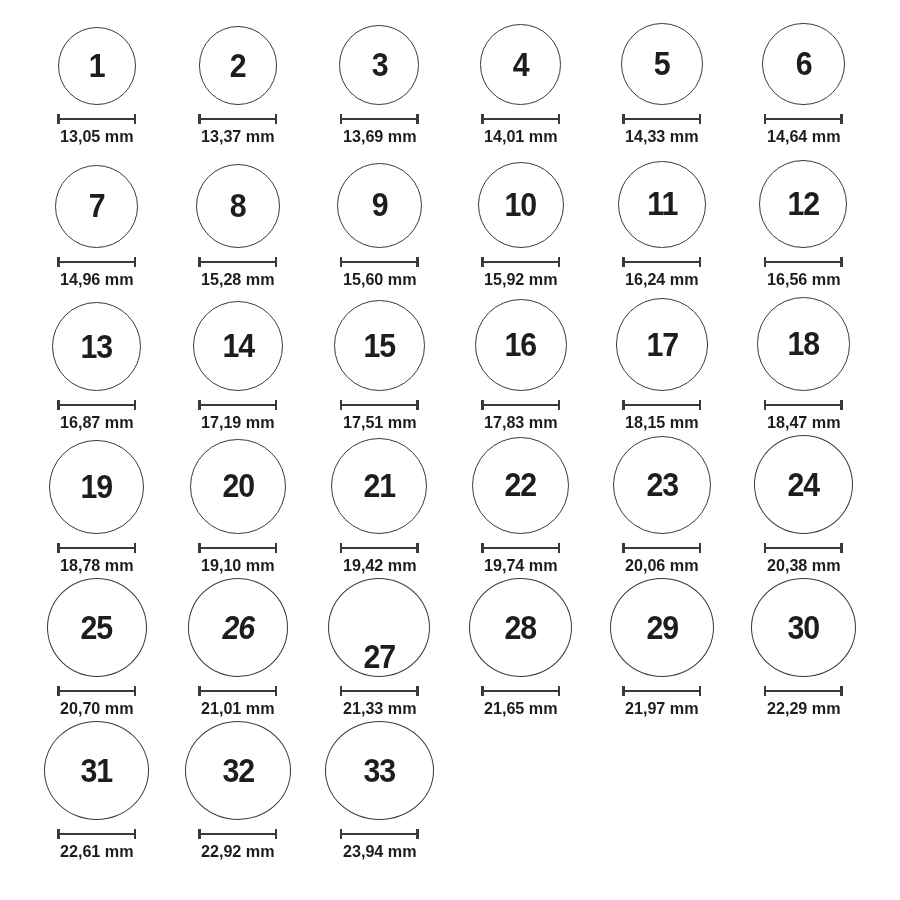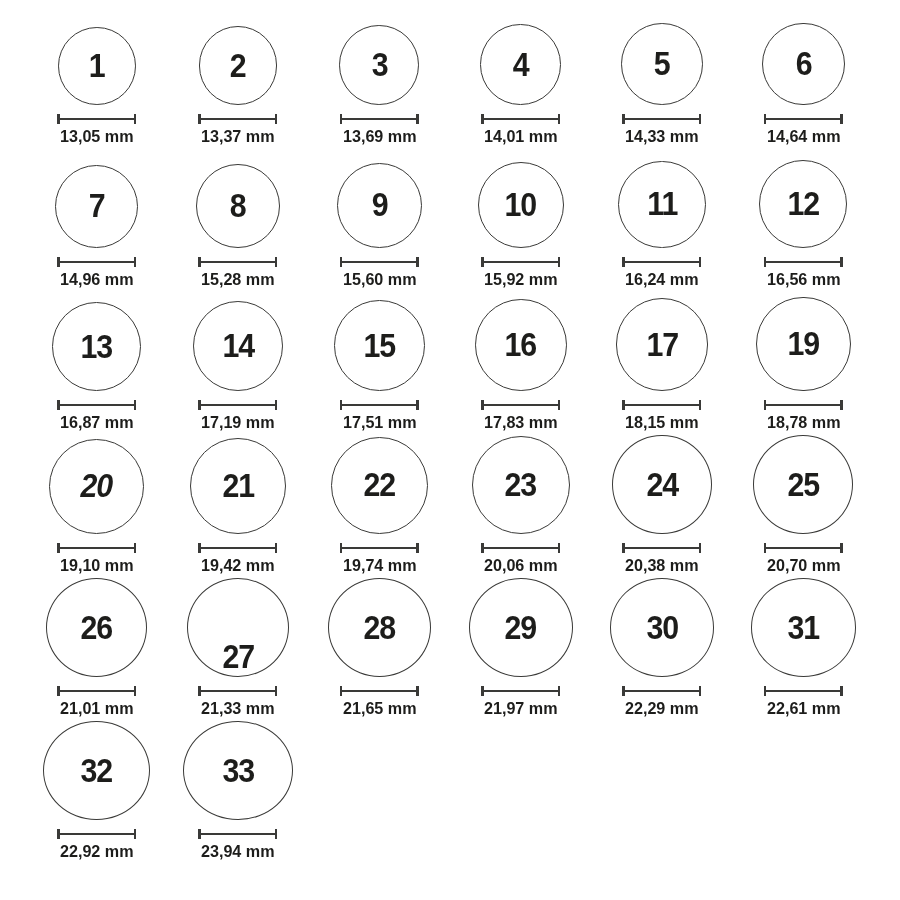--- a/index.html
+++ b/index.html
@@ -269,35 +269,46 @@
       <span class="num">17</span>
     </div>
     <div class="dim">
       <span class="tick"></span>
       <span class="bar"></span>
       <span class="tick"></span>
     </div>
     <div class="label">18,15 mm</div>
   </div>
 
+  <div class="cell">
+    <div class="circle" style="width: 93.6px; height: 93.6px;">
+      <span class="num">18</span>
+    </div>
+    <div class="dim">
+      <span class="tick"></span>
+      <span class="bar"></span>
+      <span class="tick"></span>
+    </div>
+    <div class="label">18,47 mm</div>
+  </div>
 
   <div class="cell">
     <div class="circle" style="width: 94.5px; height: 94.5px;">
       <span class="num">19</span>
     </div>
     <div class="dim">
       <span class="tick"></span>
       <span class="bar"></span>
       <span class="tick"></span>
     </div>
     <div class="label">18,78 mm</div>
   </div>
 
   <div class="cell">
-    <div class="circle" style="width: 95.4px; height: 95.4px; font-style: italic;">
+    <div class="circle" style="width: 95.4px; height: 95.4px;">
       <span class="num">20</span>
     </div>
     <div class="dim">
       <span class="tick"></span>
       <span class="bar"></span>
       <span class="tick"></span>
     </div>
     <div class="label">19,10 mm</div>
   </div>
 
@@ -355,21 +366,21 @@
     </div>
     <div class="dim">
       <span class="tick"></span>
       <span class="bar"></span>
       <span class="tick"></span>
     </div>
     <div class="label">20,70 mm</div>
   </div>
 
   <div class="cell">
-    <div class="circle" style="width: 100.9px; height: 100.9px;">
+    <div class="circle" style="width: 100.9px; height: 100.9px; font-style: italic;">
       <span class="num">26</span>
     </div>
     <div class="dim">
       <span class="tick"></span>
       <span class="bar"></span>
       <span class="tick"></span>
     </div>
     <div class="label">21,01 mm</div>
   </div>
 

